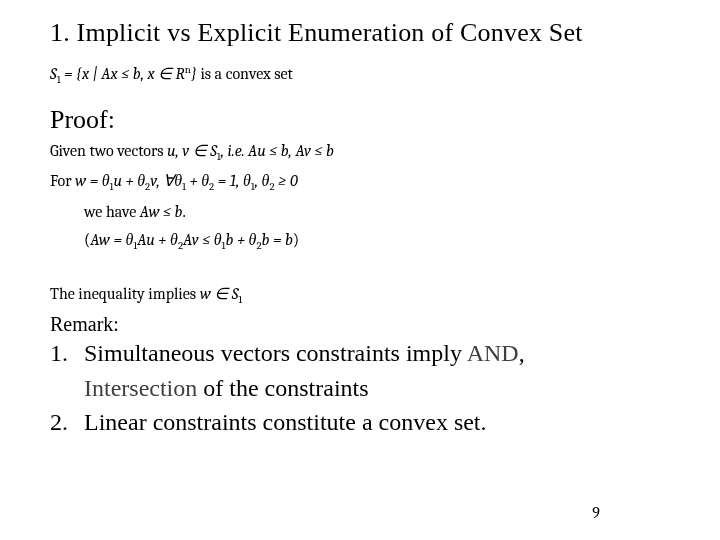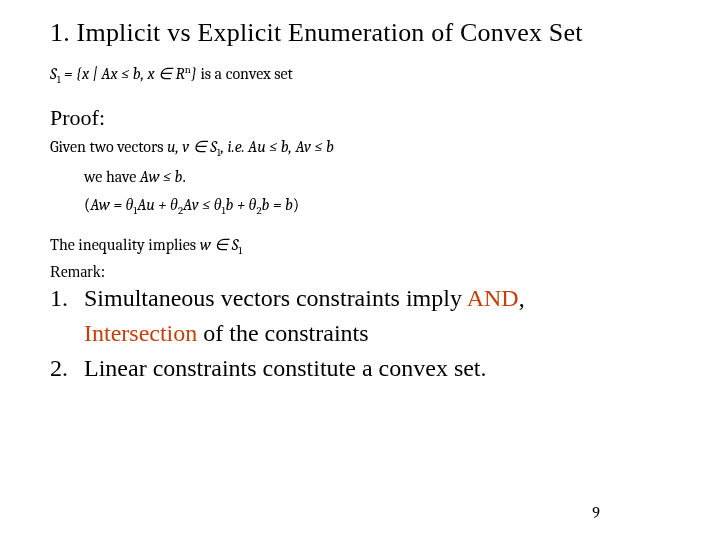--- a/index.html
+++ b/index.html
@@ -28,37 +28,37 @@
   }
   .line {
     font-size: 16px;
     line-height: 1.5;
     margin: 4px 0;
     font-family: Cambria, "Times New Roman", serif;
   }
   .sub { font-style: italic; }
   .indent { margin-left: 34px; }
   .proof-label {
-    font-size: 22px;
+    font-size: 26px;
     margin: 16px 0 4px 0;
   }
   .math { font-style: italic; }
   .subsc {
     font-size: 0.68em;
     vertical-align: sub;
     font-style: normal;
   }
   .supsc {
     font-size: 0.68em;
     vertical-align: super;
     font-style: normal;
   }
-  .red { color: #c2410c; }
+  .red { color: #404040; }
   .remark {
-    font-size: 16px;
+    font-size: 20px;
     font-family: Liberation Serif, serif;
   }
   .num-item {
     font-size: 24px;
     line-height: 1.45;
     display: flex;
   }
   .num-item .n { width: 34px; flex: 0 0 34px; }
   .num-item .t { flex: 1; }
   .page-num {
@@ -79,30 +79,33 @@
   <div class="line">
     <span class="math"><span>S</span><span class="subsc">1</span><span> = {x | Ax ≤ b, x ∈ R</span><span class="supsc">n</span><span>} </span></span><span>is a convex set</span>
   </div>
 
   <div class="proof-label">Proof:</div>
 
   <div class="line">
     <span>Given two vectors </span><span class="math"><span>u, v ∈ S</span><span class="subsc">1</span><span class="sub">, i.e. Au ≤ b, Av ≤ b</span></span>
   </div>
 
+  <div class="line">
+    <span>For </span><span class="math"><span>w = θ</span><span class="subsc">1</span><span>u + θ</span><span class="subsc">2</span><span>v, ∀θ</span><span class="subsc">1</span><span> + θ</span><span class="subsc">2</span><span> = 1, θ</span><span class="subsc">1</span><span>, θ</span><span class="subsc">2</span><span> ≥ 0</span></span>
+  </div>
 
   <div class="line indent">
     <span>we have </span><span class="math">Aw ≤ b</span><span>.</span>
   </div>
 
   <div class="line indent">
     <span>(</span><span class="math"><span>Aw = θ</span><span class="subsc">1</span><span>Au + θ</span><span class="subsc">2</span><span>Av ≤ θ</span><span class="subsc">1</span><span>b + θ</span><span class="subsc">2</span><span>b = b</span></span><span>)</span>
   </div>
 
-  <div class="line" style="margin-top:13px">
+  <div class="line" style="margin-top:28px">
     <span>The inequality implies </span><span class="math"><span>w ∈ S</span><span class="subsc">1</span></span>
   </div>
 
 
   <div class="remark">Remark:</div>
 
   <div class="num-item">
     <div class="n">1.</div>
     <div class="t">
       <span>Simultaneous vectors constraints imply </span><span class="red">AND</span><span>, </span><span class="red">Intersection</span><span> of the constraints</span>

